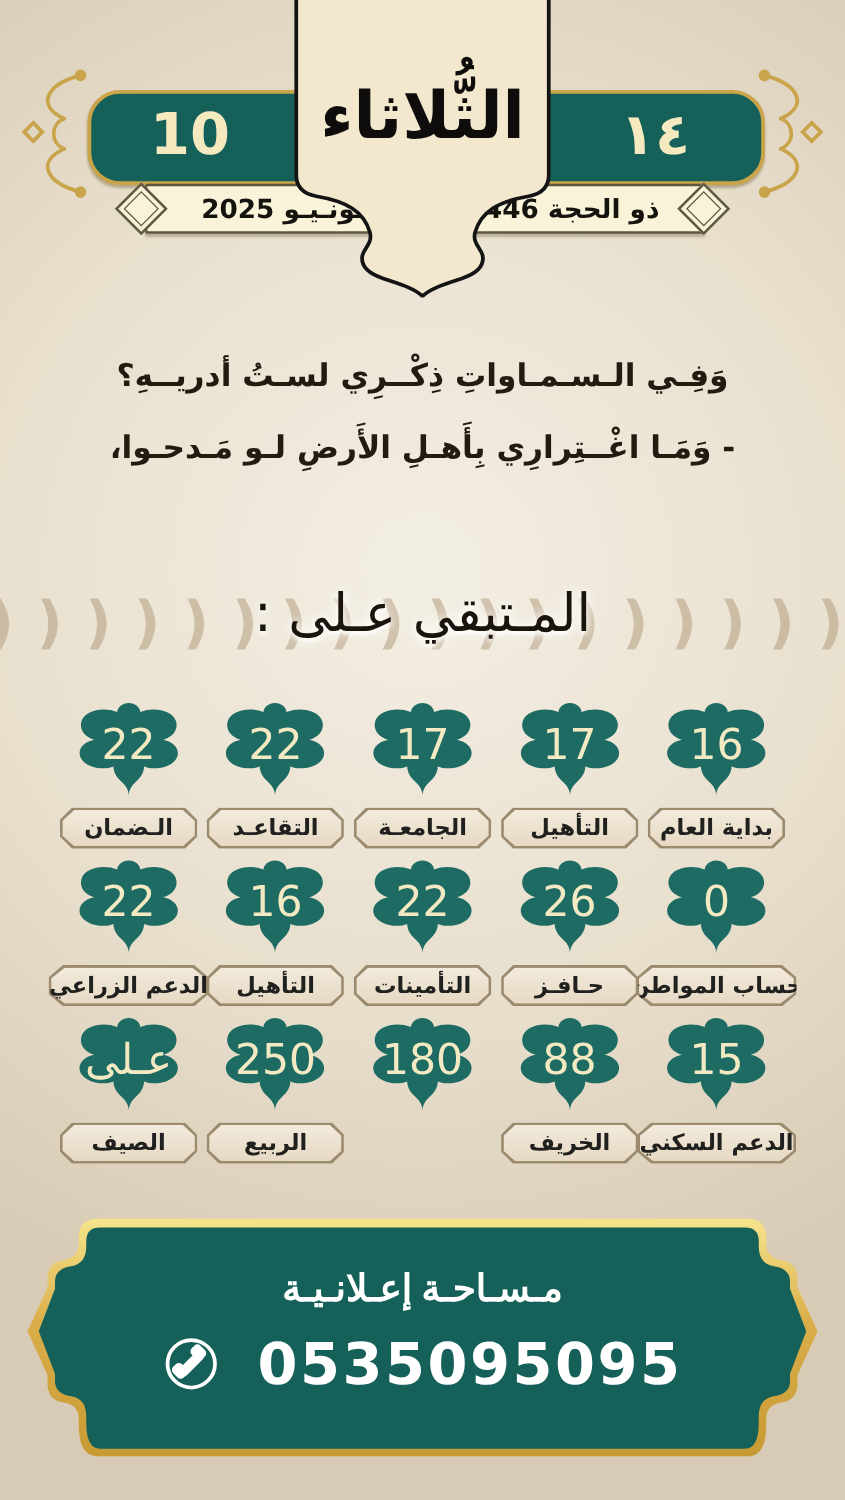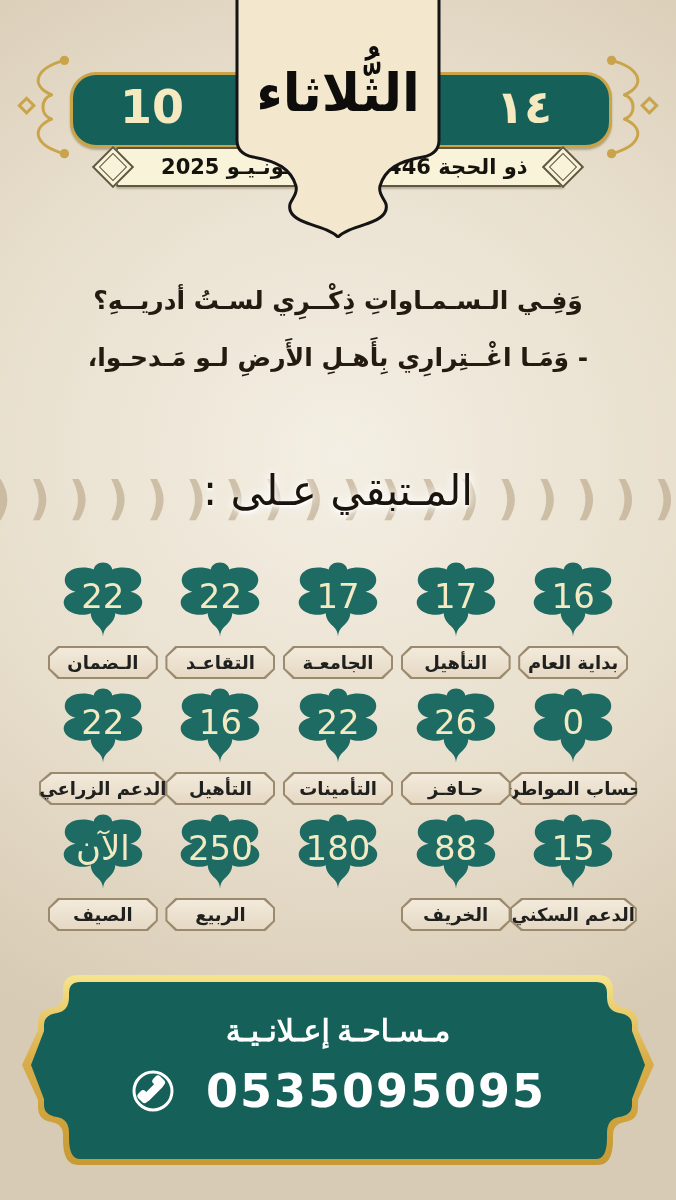--- a/index.html
+++ b/index.html
@@ -386,21 +386,21 @@
 
     <div class="cell">
       <div class="badge-wrap">
         <svg class="ogee" viewBox="0 0 100 112" preserveAspectRatio="none">
           <path d="M50 2 C45 2 41 7 41 12 C30 6 16 10 13 22 C11 31 15 40 23 43
                    C13 46 9 56 13 65 C17 74 30 78 38 73 C38 80 41 86 45 91
                    C48 95 50 100 50 106 C50 100 52 95 55 91 C59 86 62 80 62 73
                    C70 78 83 74 87 65 C91 56 87 46 77 43 C85 40 89 31 87 22
                    C84 10 70 6 59 12 C59 7 55 2 50 2 Z" fill="#1d6b62"></path>
         </svg>
-        <span class="badge-value">الآن</span>
+        <span class="badge-value">عـلى</span>
       </div>
       <div class="pill">
         <div class="pill-inner"></div>
         <span class="pill-label">الصيف</span>
       </div>
     </div>
   </div>
 
   <div class="ad-panel">
     <svg class="ad-shape" viewBox="0 0 636 194">

